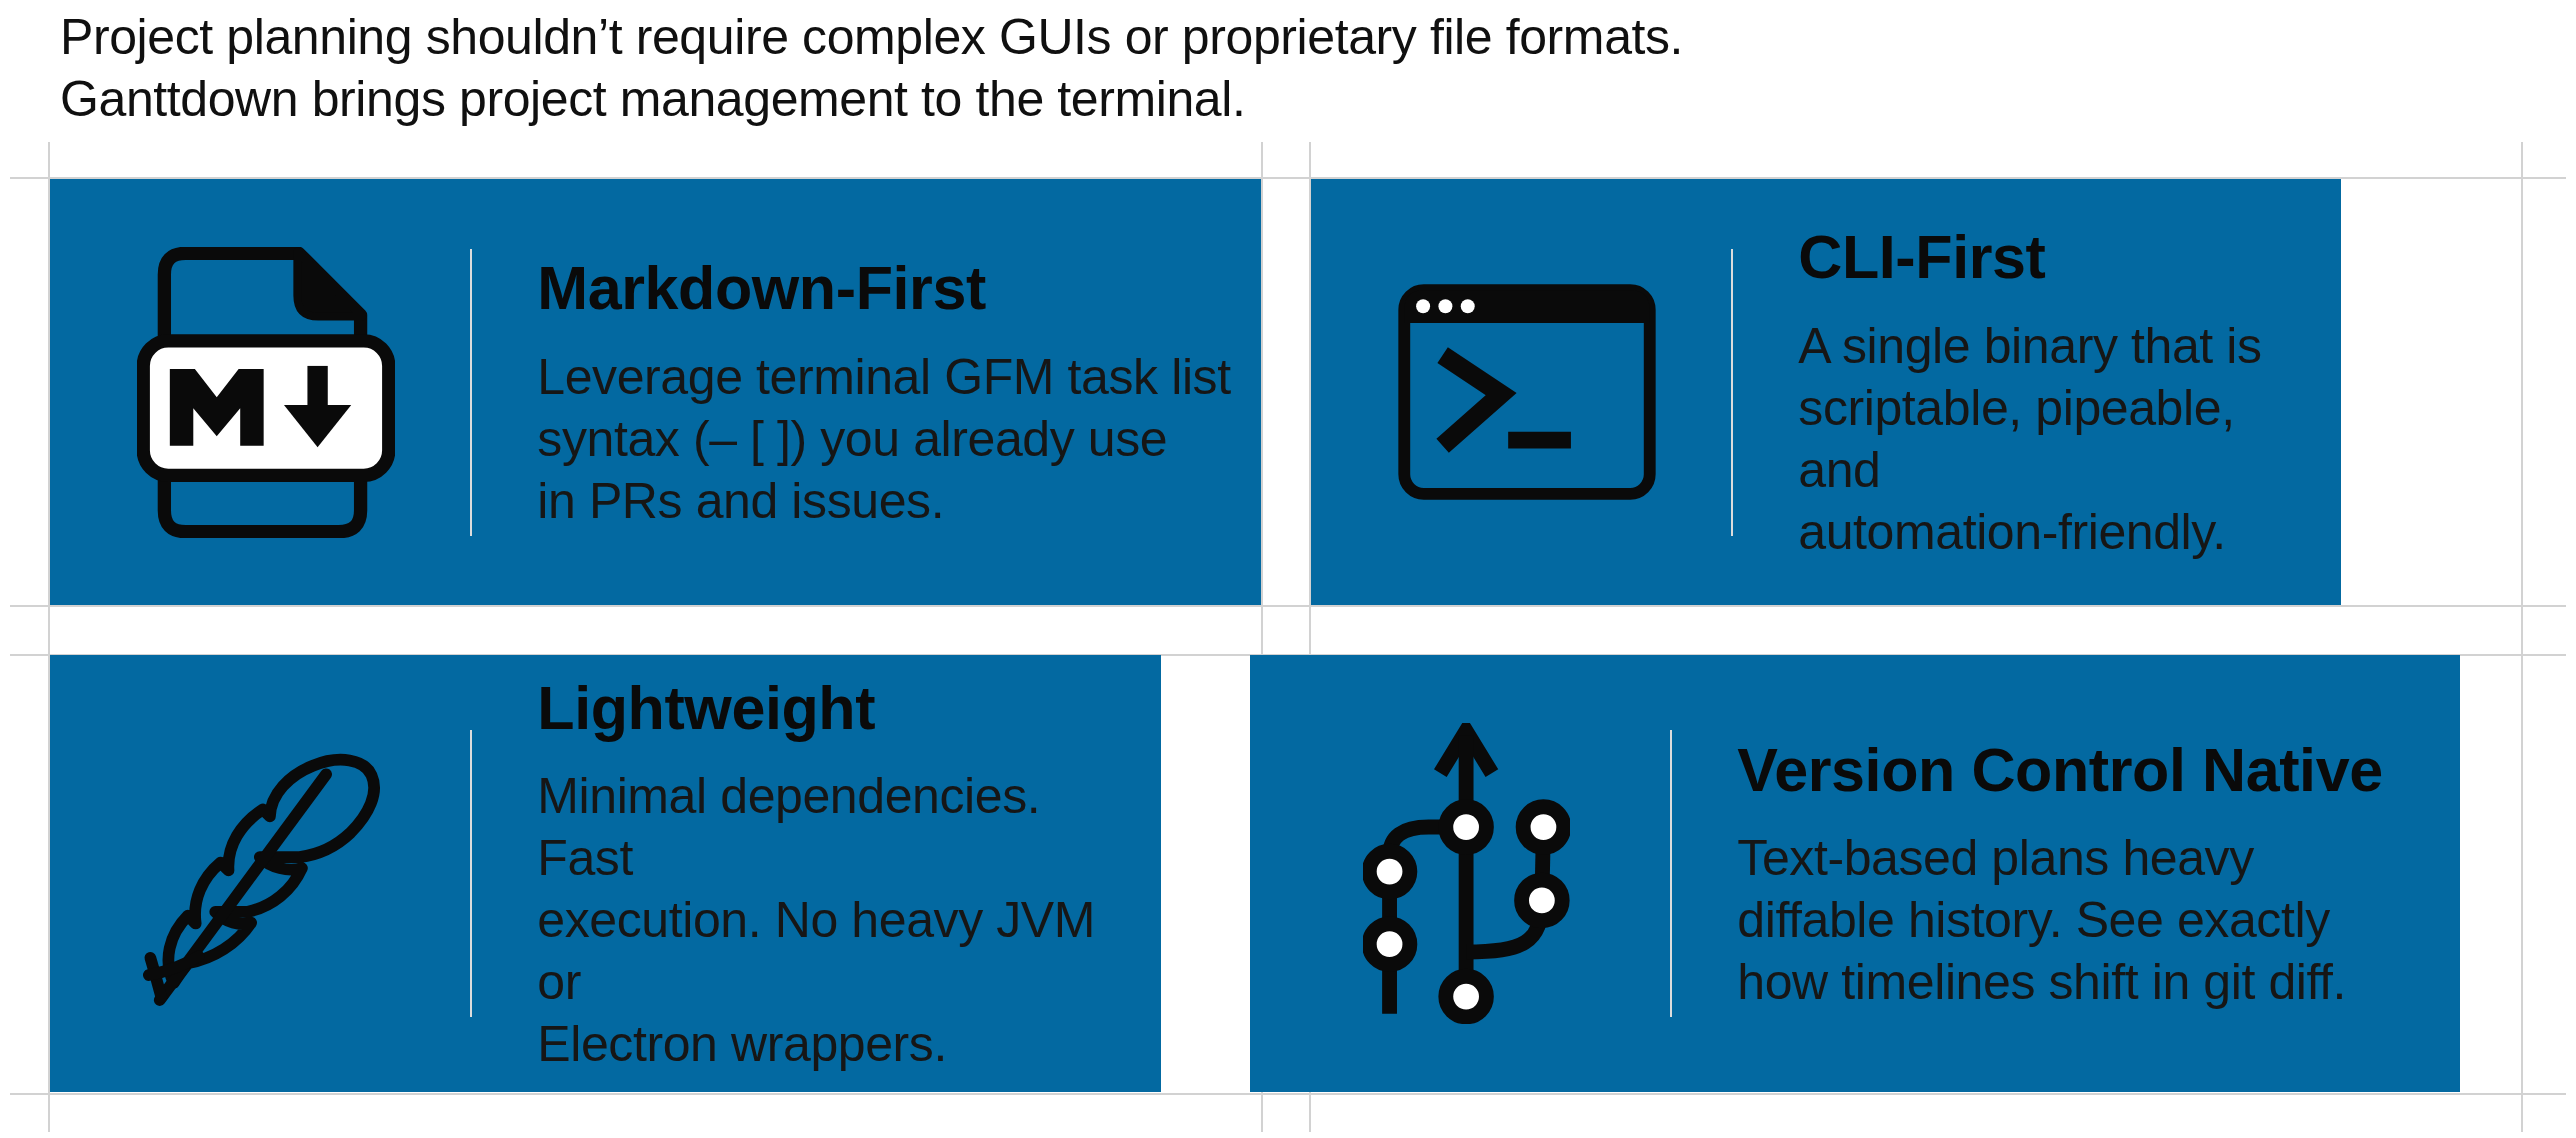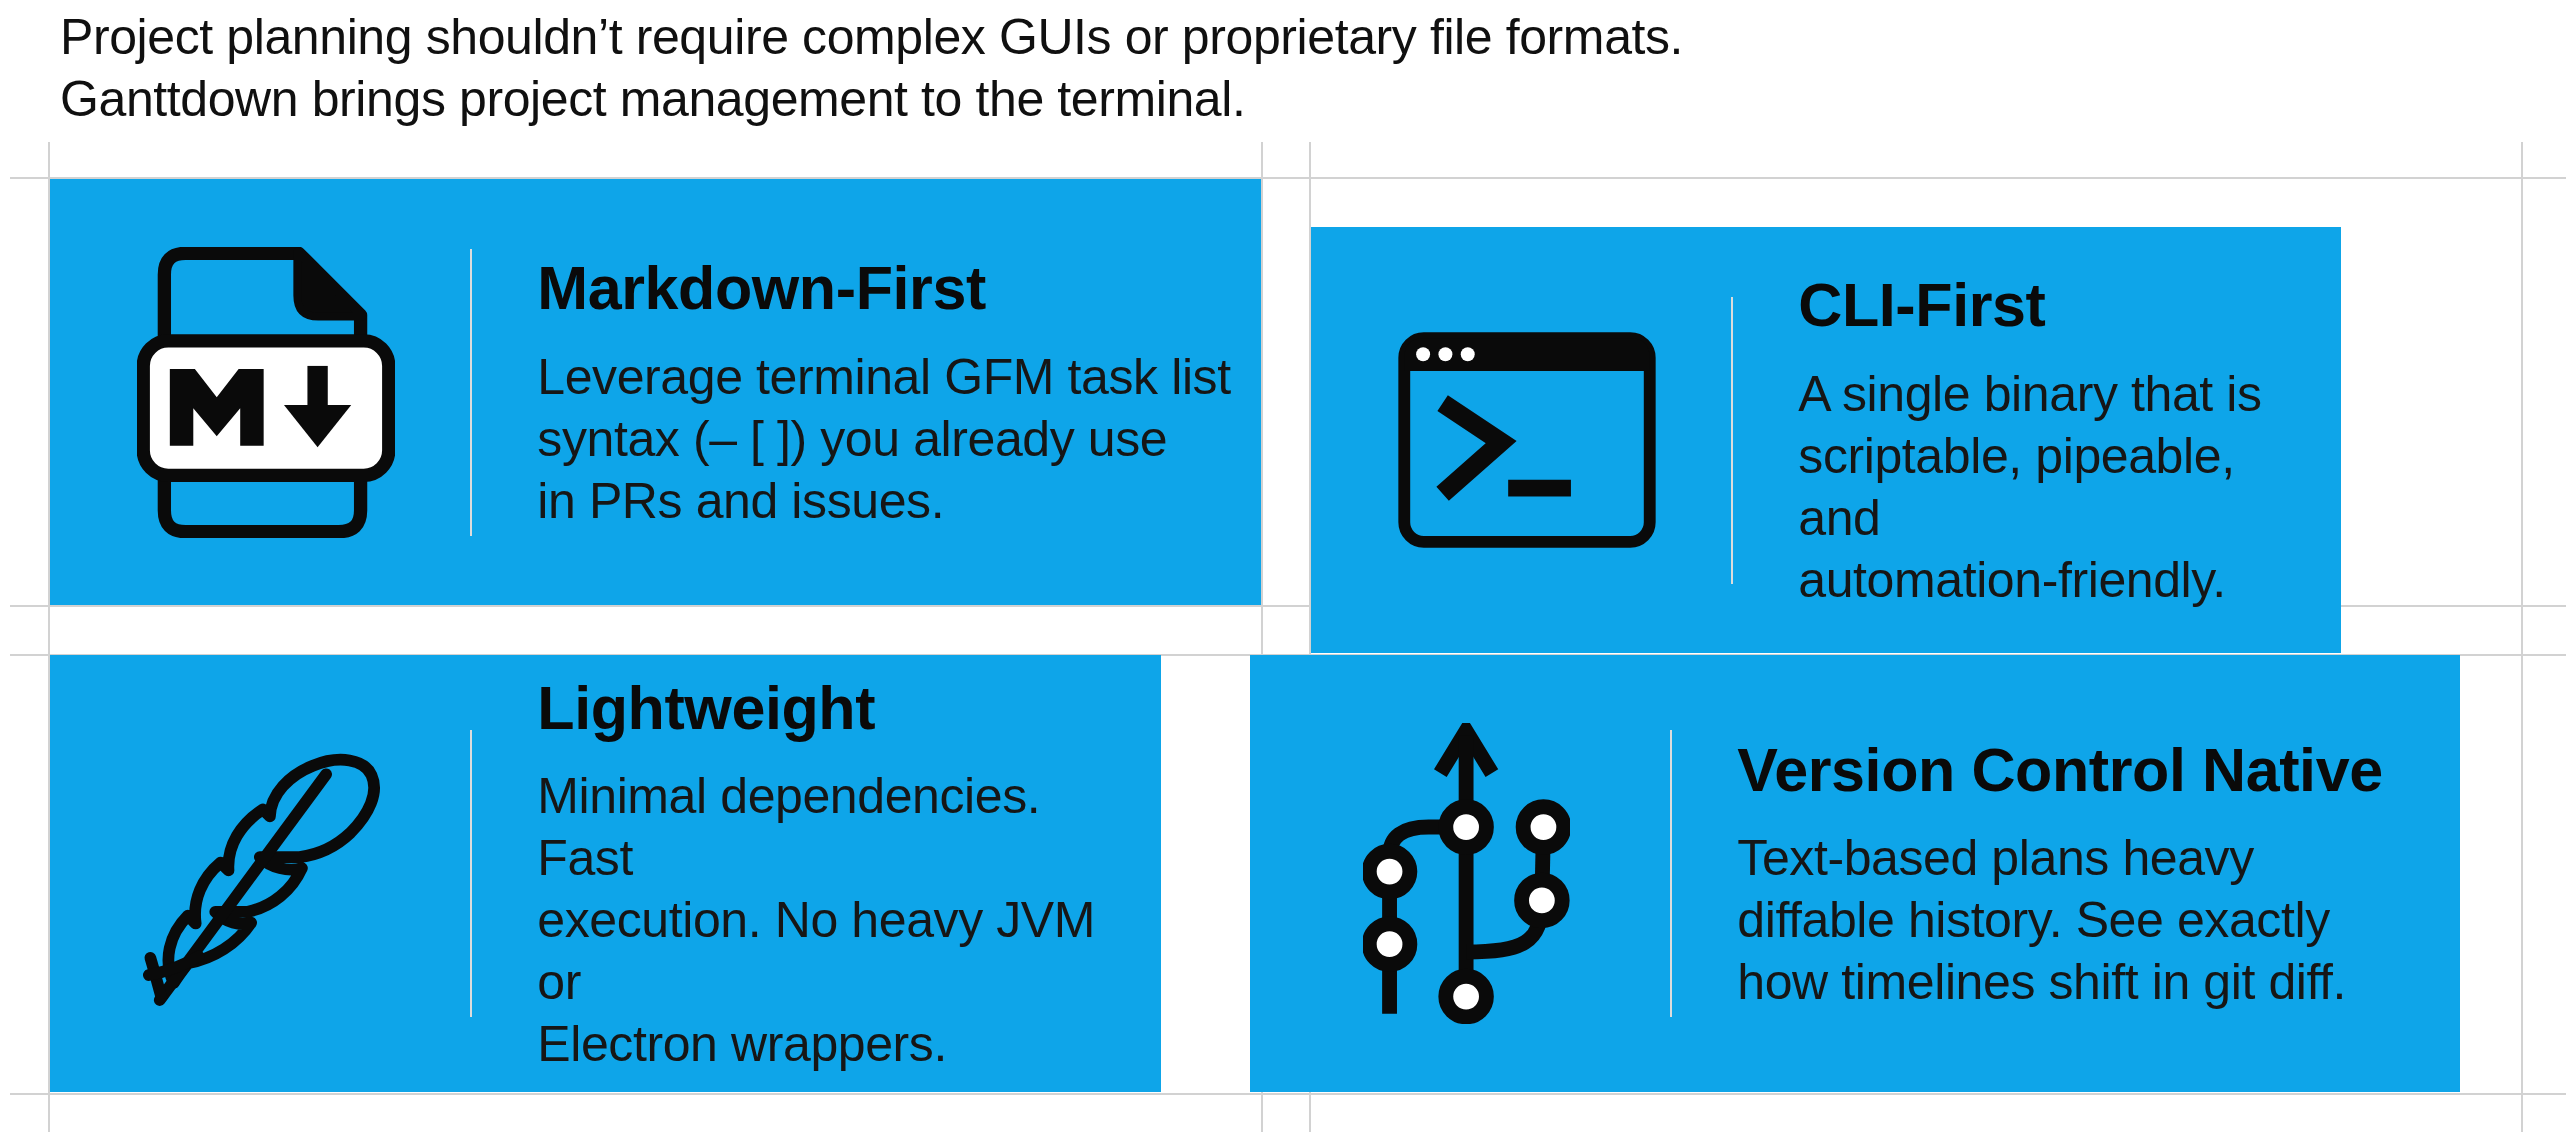--- a/index.html
+++ b/index.html
@@ -32,25 +32,25 @@
     position: absolute;
     top: 142px;
     height: 990px;
     width: 1.6px;
     background: #d2d2d2;
   }
   .card {
     position: absolute;
     display: flex;
     align-items: center;
-    background: #0ea5e9;
+    background: #0369a1;
     gap: 17px;
   }
   .card-1 { left: 50px;   top: 179px; width: 1211px; height: 426px; }
-  .card-2 { left: 1311px; top: 179px; width: 1030px; height: 426px; margin-top: 48px; }
+  .card-2 { left: 1311px; top: 179px; width: 1030px; height: 426px; }
   .card-3 { left: 50px;   top: 655px; width: 1111px; height: 437px; }
   .card-4 { left: 1250px; top: 655px; width: 1210px; height: 437px; }
   .icon-wrap {
     flex: none;
     width: 258px;
     margin-left: 87px;
     display: flex;
     justify-content: center;
     align-items: center;
   }

